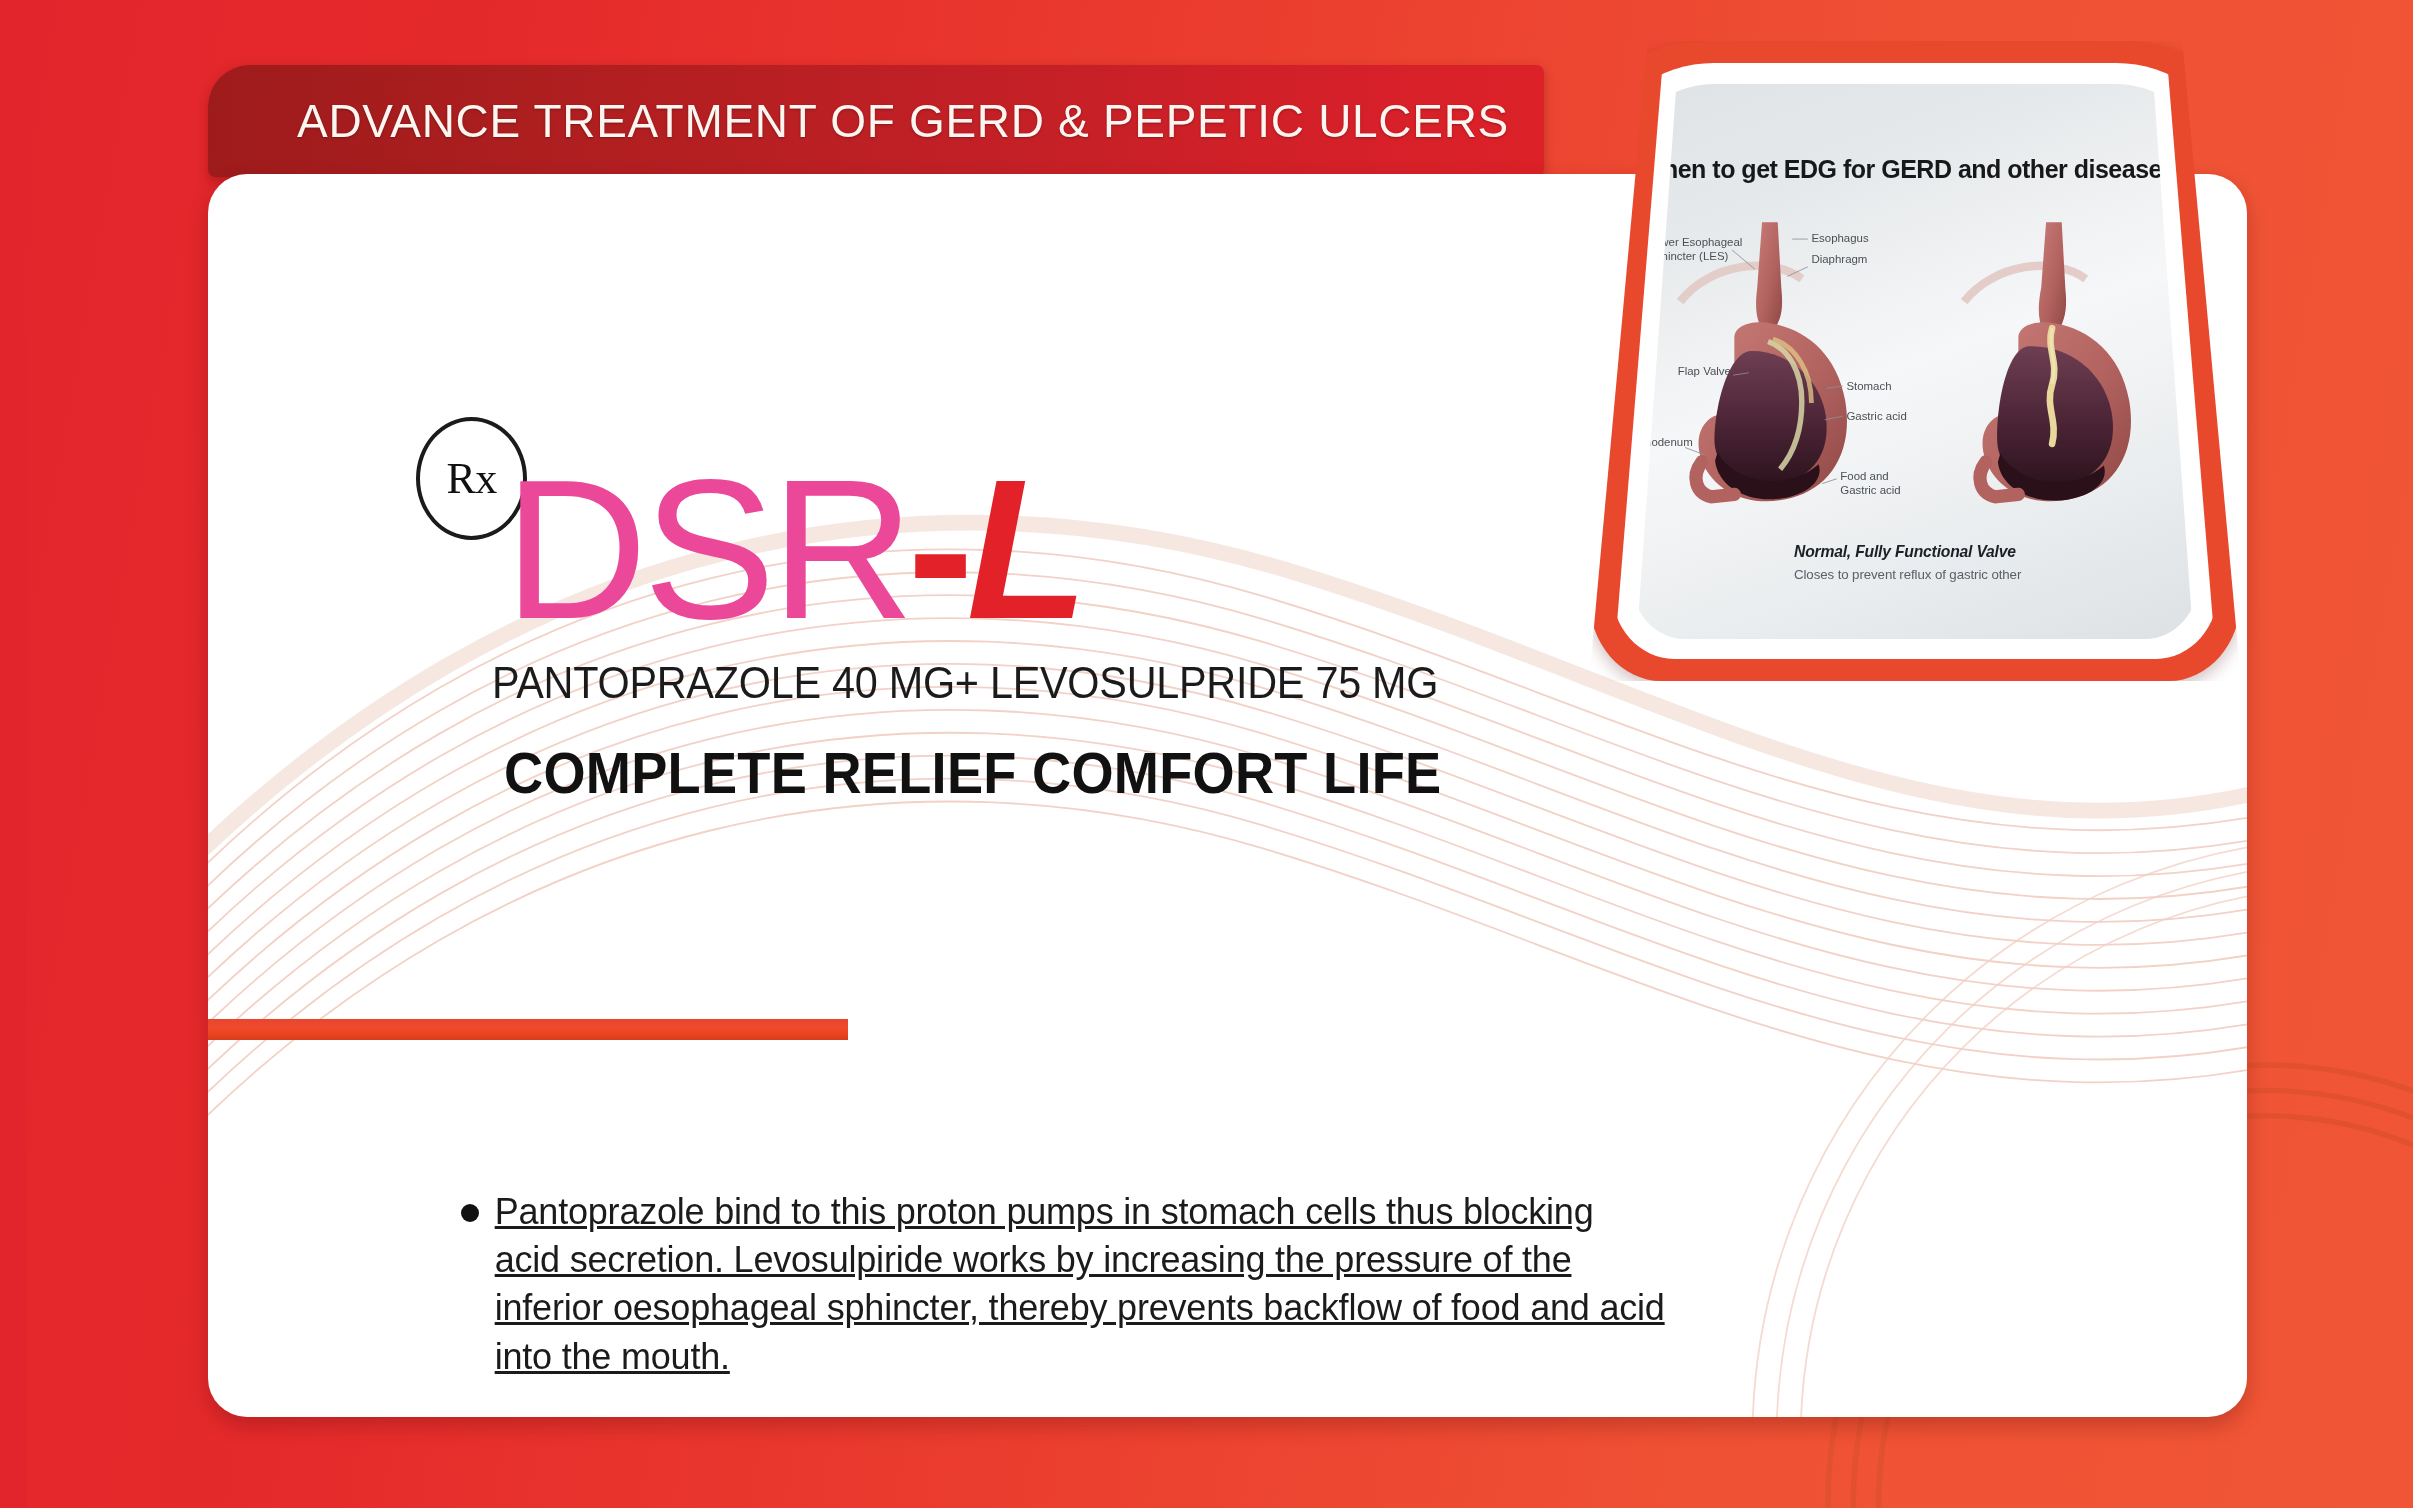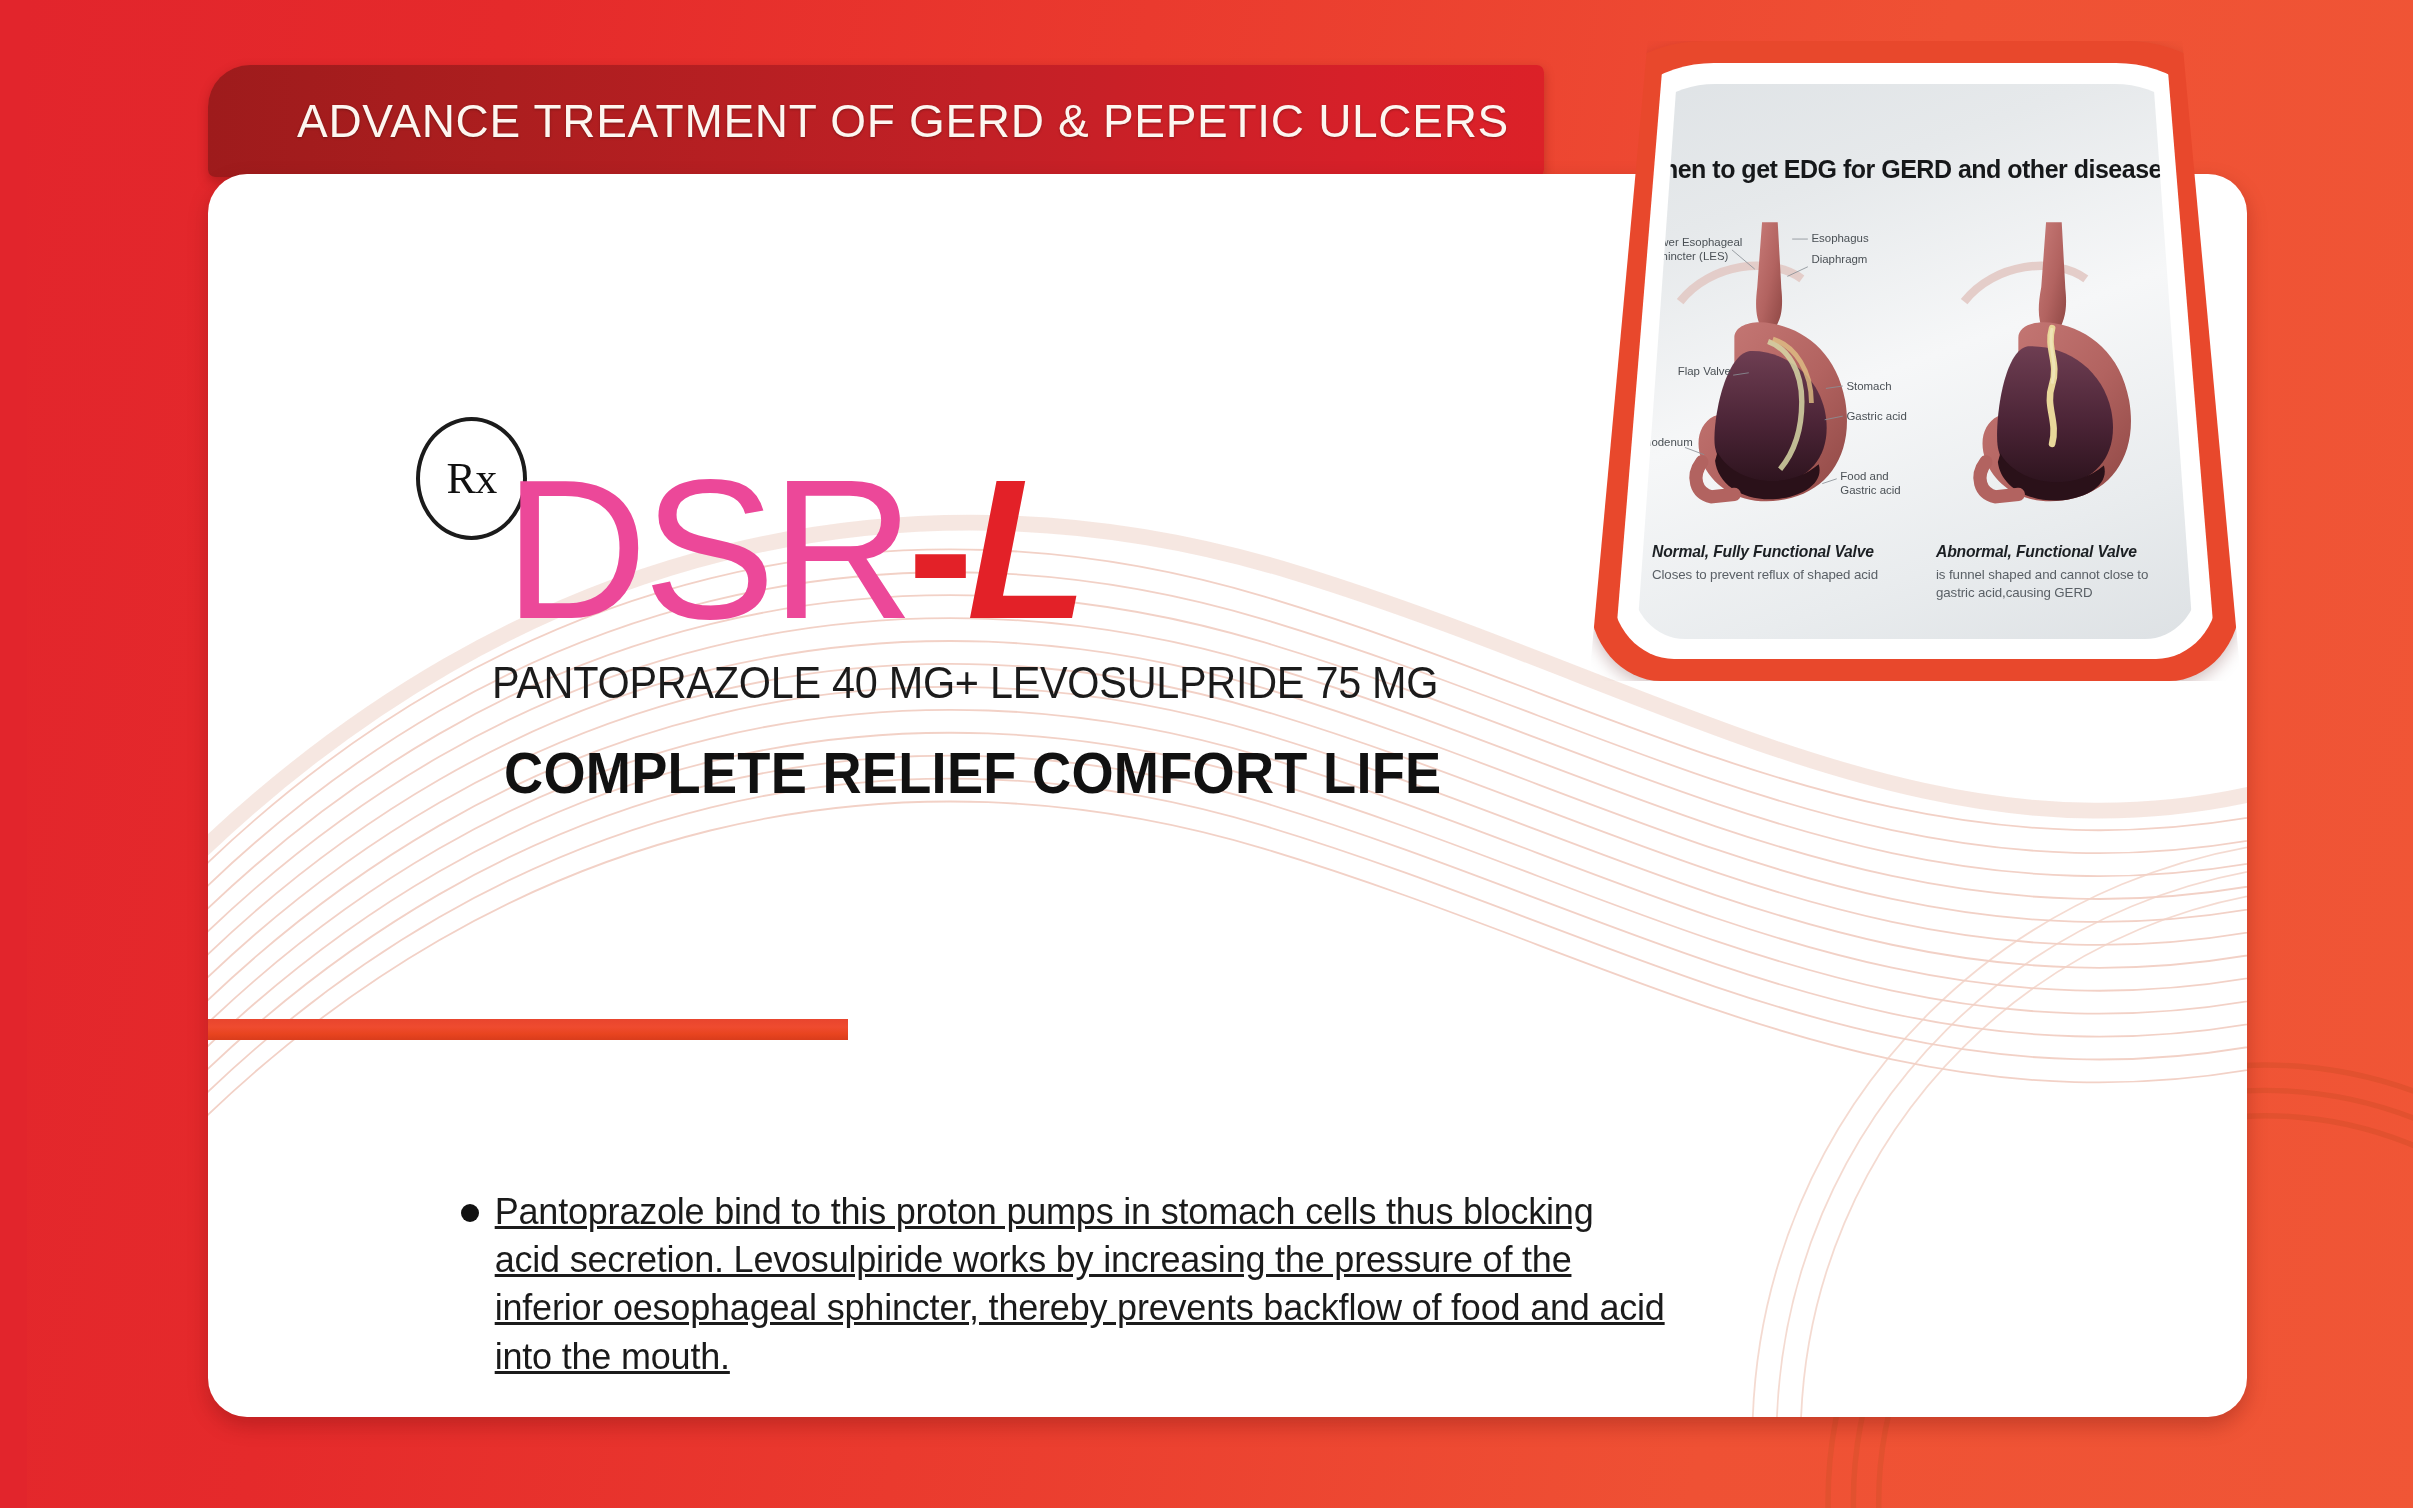--- a/index.html
+++ b/index.html
@@ -308,25 +308,21 @@
             <path d="M206 194 C 196 228, 218 252, 206 288 C 194 324, 216 348, 206 386" fill="none" stroke="#E8D79A" stroke-width="11" stroke-linecap="round"></path>
             <path d="M206 194 C 198 226, 216 250, 206 286" fill="none" stroke="#F0E4B8" stroke-width="5" opacity=".9"></path>
             <path d="M96 416 C 78 440, 86 468, 112 474 L 150 470" fill="none" stroke="#B26360" stroke-width="22" stroke-linecap="round"></path>
           </svg>
         </div>
       </div>
 
       <div class="captions">
         <div class="caption">
           <div class="cap-title">Normal, Fully Functional Valve</div>
-          <div class="cap-sub">Closes to prevent reflux of shaped acid</div>
-        </div>
-        <div class="caption">
-          <div class="cap-title">Abnormal, Functional Valve</div>
-          <div class="cap-sub">is funnel shaped and cannot close to gastric acid,causing GERD</div>
+          <div class="cap-sub">Closes to prevent reflux of gastric other</div>
         </div>
       </div>
 
     </div>
   </div>
 
 </div>
 
 
 </body></html>

